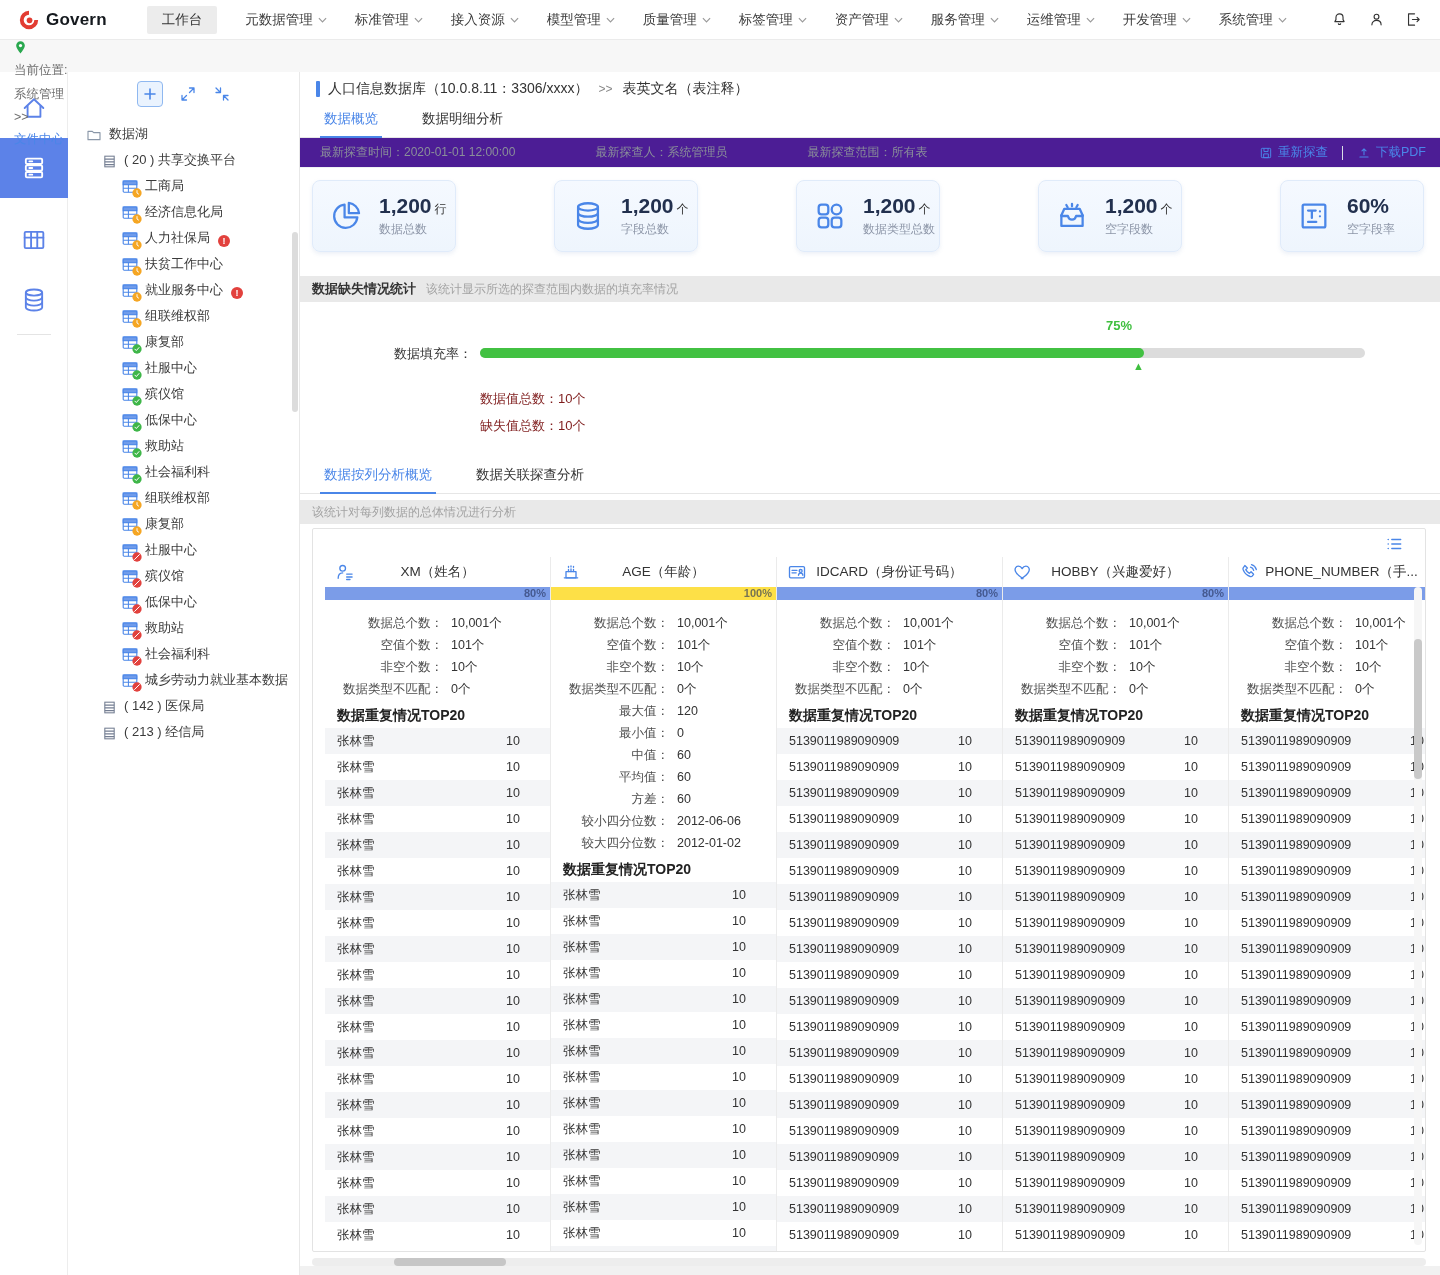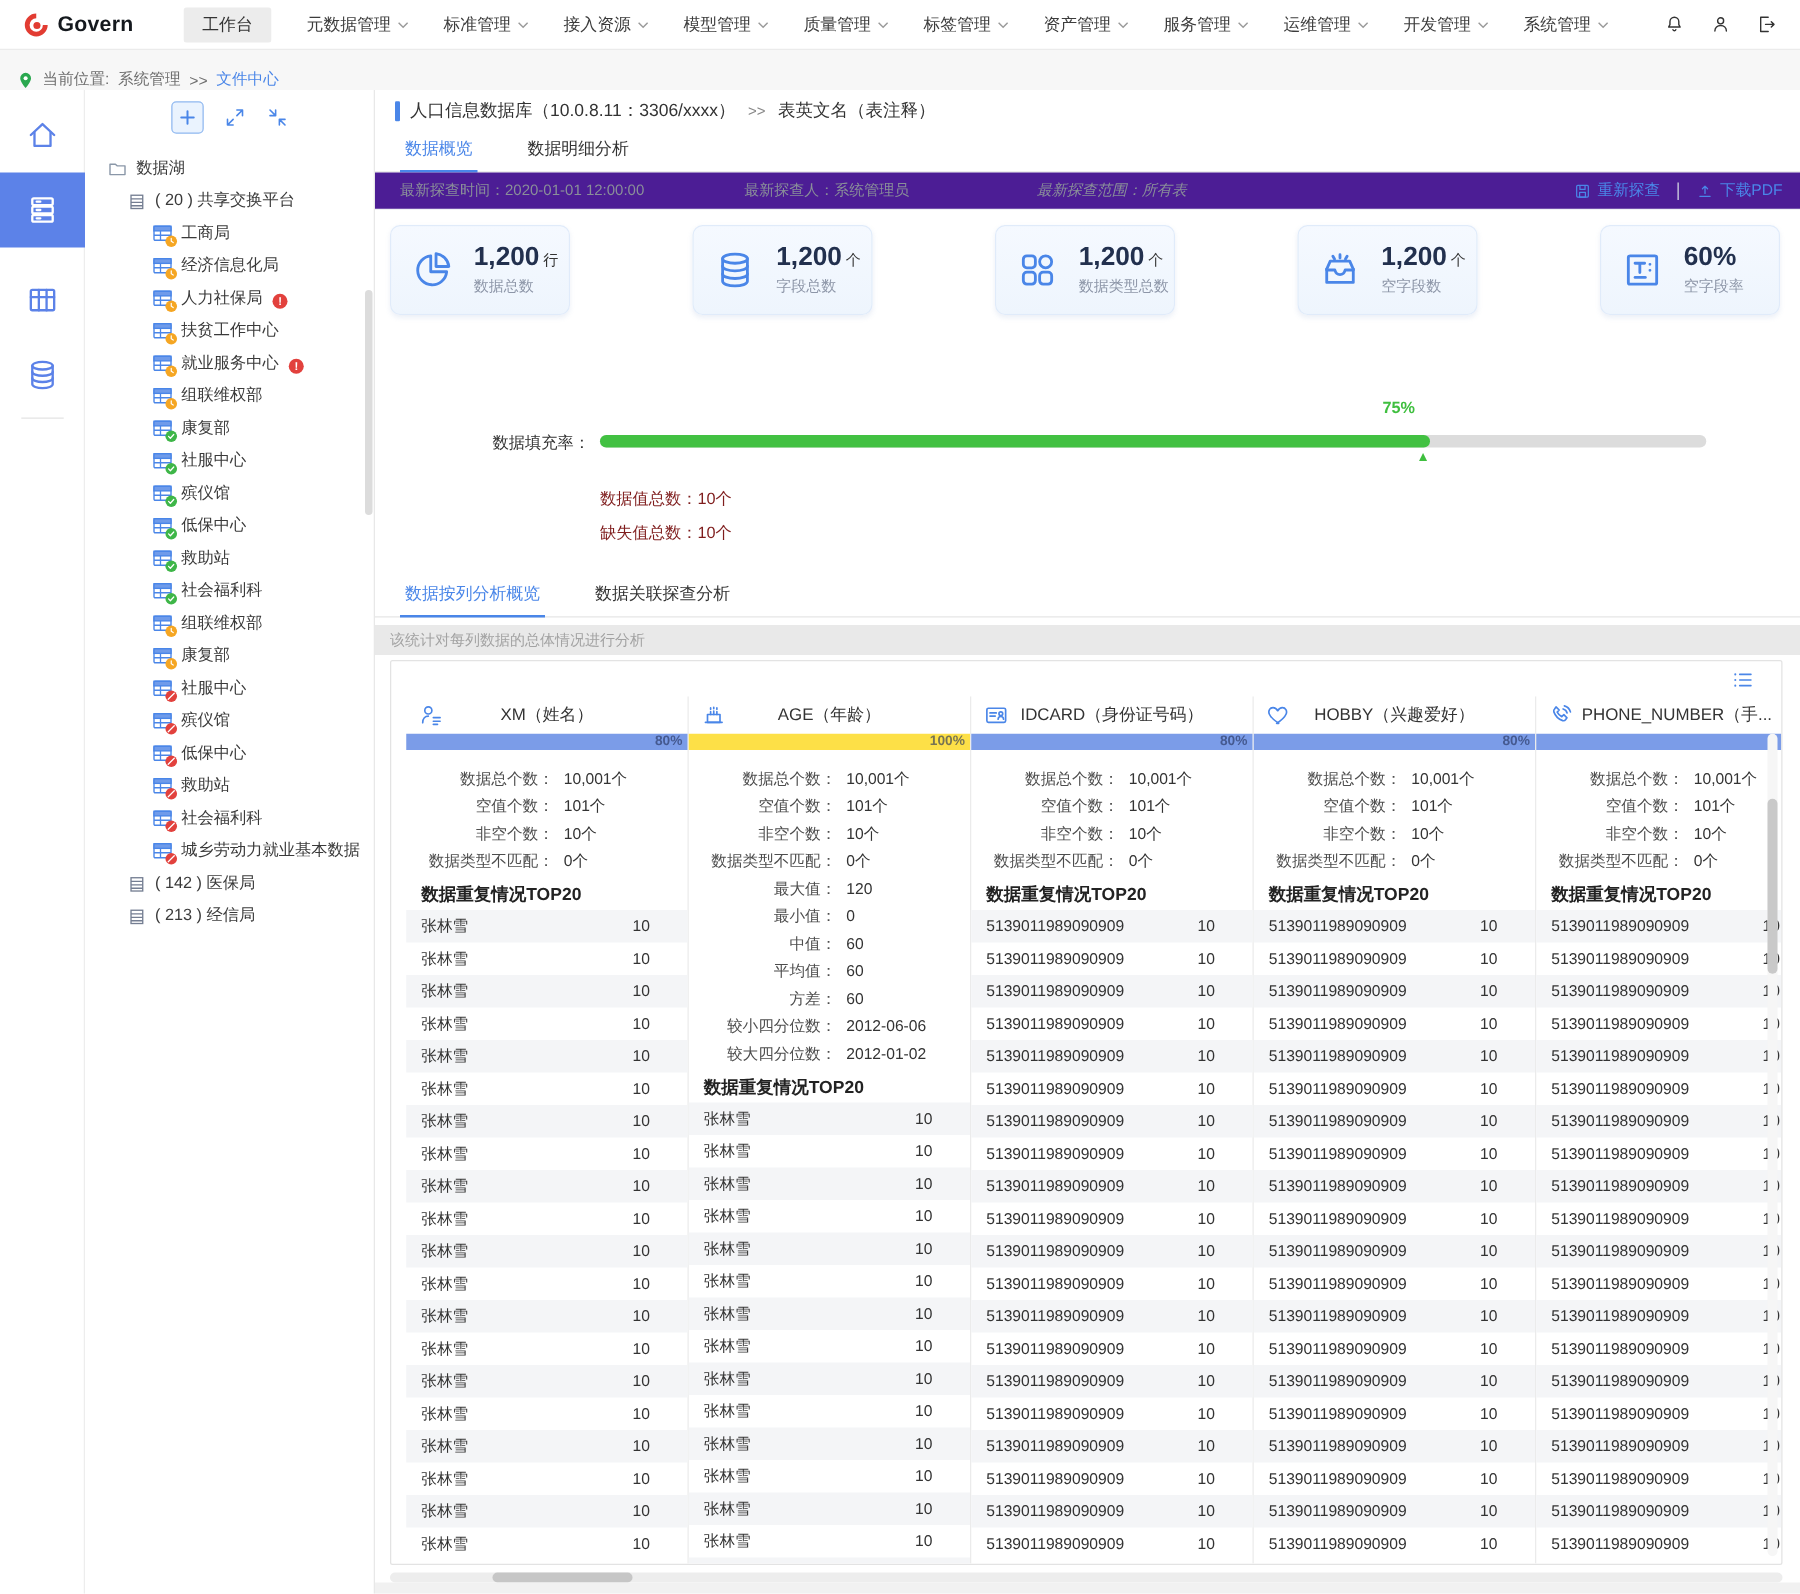--- a/index.html
+++ b/index.html
@@ -11,21 +11,21 @@
   
   .topnav { position:absolute; top:0; left:0; right:0; height:40px; background:#fff; border-bottom:1px solid #ebebeb; display:flex; align-items:center; padding:0 18px; z-index:30; }
   .logo { display:flex; align-items:center; gap:6px; margin-right:40px; }
   .logo-text { font-size:17px; font-weight:bold; color:#15191e; letter-spacing:.2px; }
   .workbench { background:#ececec; border-radius:2px; padding:5px 15px; font-size:13.5px; color:#333; margin-right:28px; cursor:pointer; }
   .nav-menus { display:flex; gap:28px; }
   .nav-item { display:flex; align-items:center; gap:5px; font-size:13.5px; color:#3c3c3c; cursor:pointer; white-space:nowrap; }
   .nav-right { margin-left:auto; display:flex; align-items:center; gap:20px; color:#333; }
 
   
-  .crumb { position:absolute; top:40px; left:0; right:0; height:32px; background:#f7f7f7; display:flex; align-items:flex-end; gap:7px; padding-left:14px; font-size:12.5px; color:#6e6e6e; z-index:29; }
+  .crumb { position:absolute; top:40px; left:0; right:0; height:32px; background:#f7f7f7; display:flex; align-items:flex-start; gap:7px; padding-left:14px; font-size:12.5px; color:#6e6e6e; z-index:29;flex-direction:column; }
   .crumb .cur { color:#4a86e8; }
 
   
   .rail { position:absolute; left:0; top:72px; width:68px; bottom:0; background:#fff; border-right:1px solid #ededed; z-index:10; }
   .rail-item { width:68px; height:60px; display:flex; align-items:center; justify-content:center; color:#5c82e8; cursor:pointer; }
   .rail-item.active { background:#5c82e8; color:#fff; }
   .rail-item.r1 { margin-top:6px; }
   .rail-item.r2 { margin-top:12px; }
   .rail-div { width:34px; height:1px; background:#e4e4e4; margin:4px auto; }
 
@@ -48,21 +48,21 @@
   .page-title .sep { color:#888; font-size:12px; margin:0 2px; }
 
   .tabs { position:absolute; left:0; width:100%; height:30px; border-bottom:1px solid #e6e6e6; display:flex; align-items:flex-end; padding-left:24px; gap:44px; }
   .tabs1 { top:36px; } .tabs2 { top:392px; }
   .tab { font-size:13.5px; color:#333; padding-bottom:9px; position:relative; cursor:pointer; white-space:nowrap; }
   .tab.active { color:#4a86e8; }
   .tab.active::after { content:""; position:absolute; left:-4px; right:-4px; bottom:-1px; height:2px; background:#4a86e8; }
 
   .infobar { position:absolute; top:66px; left:0; width:100%; height:30px; background:#4c1d95; border-bottom:1px solid #eef1f4; display:flex; align-items:center; font-size:12px; color:#8a8f99; }
   .infobar .seg { white-space:nowrap; }
-  .seg.s1 { margin-left:20px; } .seg.s2 { margin-left:80px; } .seg.s3 { margin-left:102px;font-style:italic; }
+  .seg.s1 { margin-left:20px; } .seg.s2 { margin-left:80px; } .seg.s3 { margin-left:80px; }
   .info-actions { margin-left:auto; display:flex; align-items:center; margin-right:14px; }
   .act-btn { display:flex; align-items:center; gap:5px; color:#4a86e8; font-size:12.5px; cursor:pointer; white-space:nowrap; }
   .act-div { width:1px; height:14px; background:#d8dde5; margin:0 14px; }
 
   .cards { position:absolute; top:108px; left:12px; right:16px; display:flex; justify-content:space-between; }
   .card { width:144px; height:72px; border-radius:8px; background:linear-gradient(180deg,#f5f9ff,#eef5fd); border:1px solid #e0ebfa; box-shadow:0 2px 4px rgba(120,150,200,.14); display:flex; align-items:center; padding-left:16px; }
   .card .c-ic { color:#4a86e8; flex:none; }
   .card .c-txt { margin-left:16px; }
   .c-val { font-size:21px; font-weight:bold; color:#22304e; white-space:nowrap; }
   .c-unit { font-size:12px; font-weight:normal; color:#333; margin-left:3px; }
@@ -769,20 +769,24 @@
             <path d="M7.8 16.2h5.8"></path>
           </svg>
         </span>
      <span class="c-txt">
        <div class="c-val">60%<span class="c-unit"></span></div>
        <div class="c-label">空字段率</div>
      </span>
    </div>
     </div>
 
+  <div class="graybar gb1">
+    <span class="gb-title">数据缺失情况统计</span>
+    <span class="gb-sub">该统计显示所选的探查范围内数据的填充率情况</span>
+  </div>
 
   <span class="pct-label">75%</span>
   <span class="fill-label">数据填充率：</span>
   <div class="pbar">
       <div class="pbar-fill" style="width: 75%; background: rgb(66, 193, 66);"></div>
     </div>
   <span class="pmark">▲</span>
   <div class="totals tl1"><span>数据值总数：</span><span>10个</span></div>
   <div class="totals tl2"><span>缺失值总数：</span><span>10个</span></div>
 

